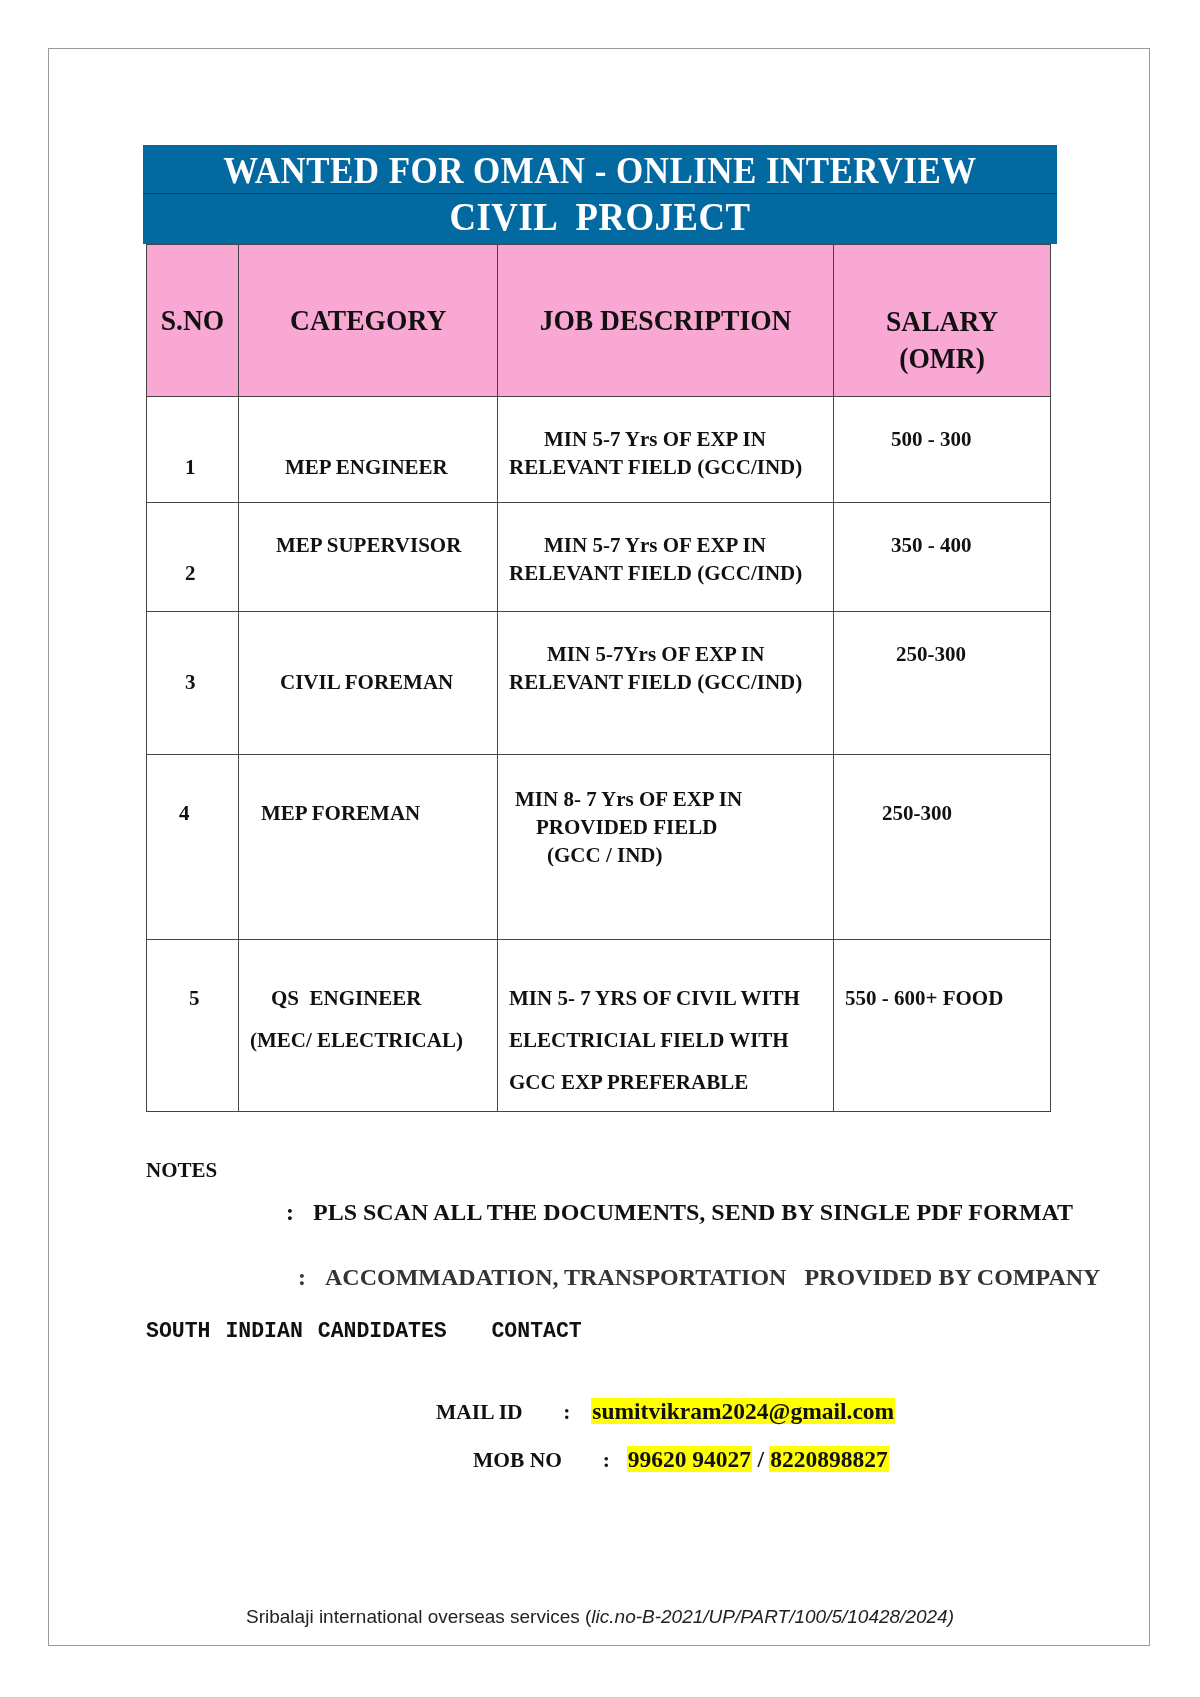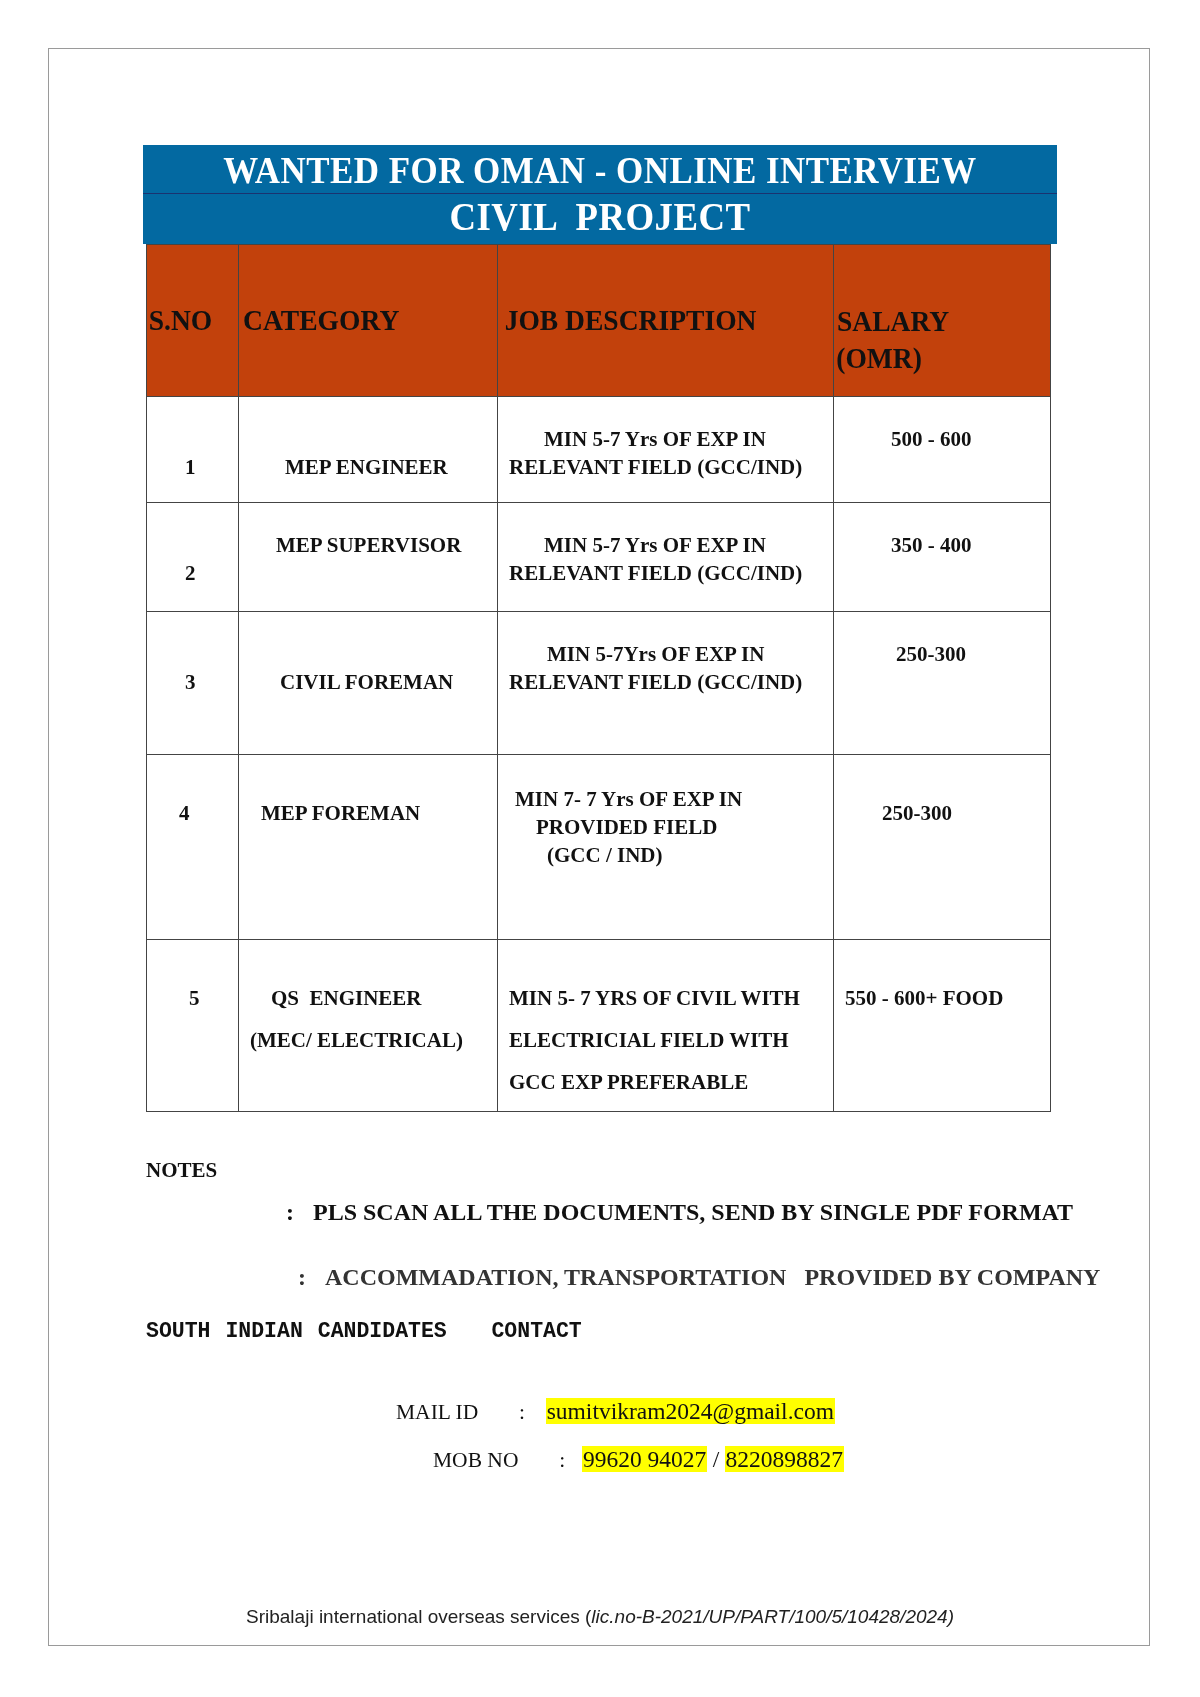--- a/index.html
+++ b/index.html
@@ -13,35 +13,35 @@
                 font-weight:bold; font-family:"Liberation Serif", serif;
                 transform:scaleX(0.92); transform-origin:center; letter-spacing:0.5px; }
   .title-line.l1 { top:2px; font-size:38px; line-height:46px; }
   .title-line.l2 { top:48px; font-size:40px; line-height:48px; }
   .title-sep { position:absolute; left:0; top:48px; width:100%; height:1px; background:#1a3370; }
 
   table.jobs { position:absolute; left:146px; top:244px; width:904px;
                border-collapse:collapse; table-layout:fixed; }
   table.jobs td, table.jobs th { border:1.3px solid #444; padding:0; vertical-align:top;
                font-weight:bold; font-family:"Liberation Serif", serif; }
-  table.jobs th { background:#c2410c; font-size:29px; height:113px; text-align:left;
+  table.jobs th { background:#f9a8d4; font-size:29px; height:113px; text-align:center;
                   vertical-align:middle; line-height:37px; }
   table.jobs th span { display:inline-block; transform:scaleX(0.95); }
   .cell { position:relative; height:100%; }
   .cell-text { position:absolute; font-size:21px; line-height:28px; white-space:nowrap; }
   .row1 td { height:105px; } .row2 td { height:108px;margin-left:16px; } .row3 td { height:142px; }
   .row4 td { height:184px; } .row5 td { height:171px; }
 
   .notes-title { position:absolute; left:146px; top:1158px; font-size:21px; font-weight:bold; }
   .note { position:absolute; left:286px; font-size:24px; font-weight:bold; white-space:nowrap; }
   .note .colon { display:inline-block; width:27px; }
   .note.n1 { top:1199px; }
   .note.n2 { top:1237px; color:#333; }
   .contact-title { position:absolute; left:146px; top:1319px; font-size:21.5px; font-weight:bold; white-space:nowrap; word-spacing:2px;font-family:Liberation Mono, monospace; }
-  .contact-row { position:absolute; font-size:21.5px; font-weight:normal; white-space:nowrap; }
+  .contact-row { position:absolute; font-size:21.5px; font-weight:bold; white-space:nowrap;margin-left:40px; }
   .contact-row.mail { left:396px; top:1398px; }
   .contact-row.mob { left:433px; top:1446px;text-align:right; }
   .hl { background:#ffff00; font-size:23.5px; padding:0 1px; }
   .footer { position:absolute; left:0; width:1200px; top:1606px; text-align:center;
             font-family:"Liberation Sans","DejaVu Sans", sans-serif; font-size:19px; color:#222; }
   .footer i { font-style:italic; }
 </style>
 </head>
 <body>
 
@@ -82,21 +82,21 @@
           </div>
         </td>
     <td>
           <div class="cell" style="height:105px">
       <span class="cell-text" style="left:46px;top:28px">MIN 5-7 Yrs OF EXP IN</span>
       <span class="cell-text" style="left:11px;top:56px">RELEVANT FIELD (GCC/IND)</span>
           </div>
         </td>
     <td>
           <div class="cell" style="height:105px">
-      <span class="cell-text" style="left:57px;top:28px">500 - 600</span>
+      <span class="cell-text" style="left:57px;top:28px">500 - 300</span>
           </div>
         </td>
   </tr>
 
   <tr class="row2">
     <td>
           <div class="cell" style="height:108px">
       <span class="cell-text" style="left:38px;top:56px">2</span>
           </div>
         </td>
@@ -148,21 +148,21 @@
       <span class="cell-text" style="left:32px;top:44px">4</span>
           </div>
         </td>
     <td>
           <div class="cell" style="height:184px">
       <span class="cell-text" style="left:22px;top:44px">MEP FOREMAN</span>
           </div>
         </td>
     <td>
           <div class="cell" style="height:184px">
-      <span class="cell-text" style="left:17px;top:30px">MIN 7- 7 Yrs OF EXP IN</span>
+      <span class="cell-text" style="left:17px;top:30px">MIN 8- 7 Yrs OF EXP IN</span>
       <span class="cell-text" style="left:38px;top:58px">PROVIDED FIELD</span>
       <span class="cell-text" style="left:49px;top:86px">(GCC / IND)</span>
           </div>
         </td>
     <td>
           <div class="cell" style="height:184px">
       <span class="cell-text" style="left:48px;top:44px">250-300</span>
           </div>
         </td>
   </tr>

